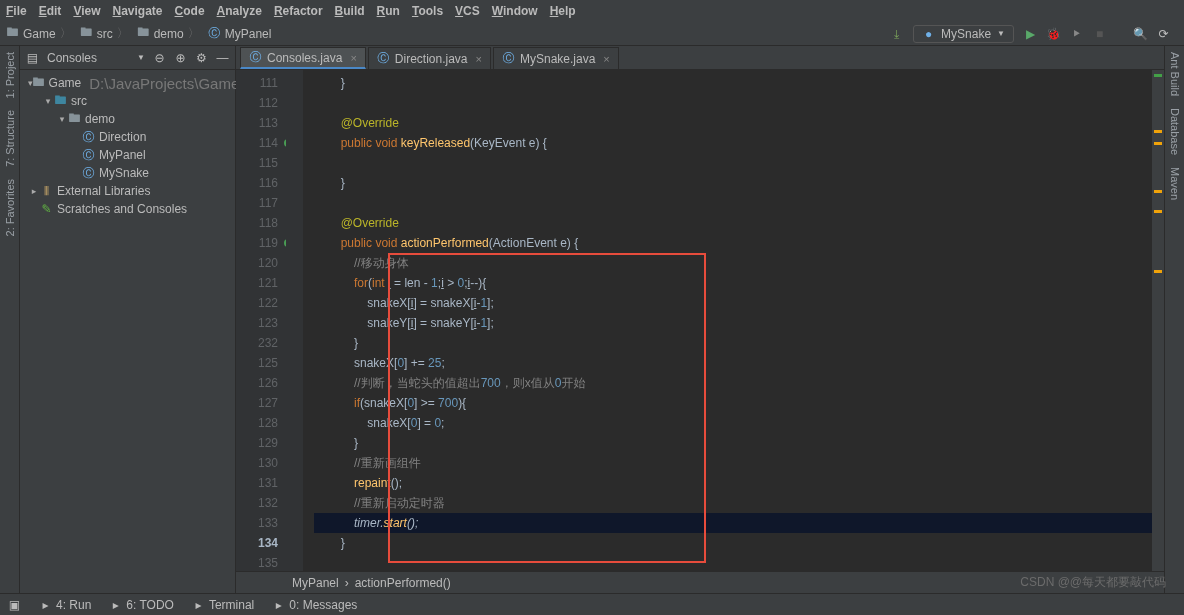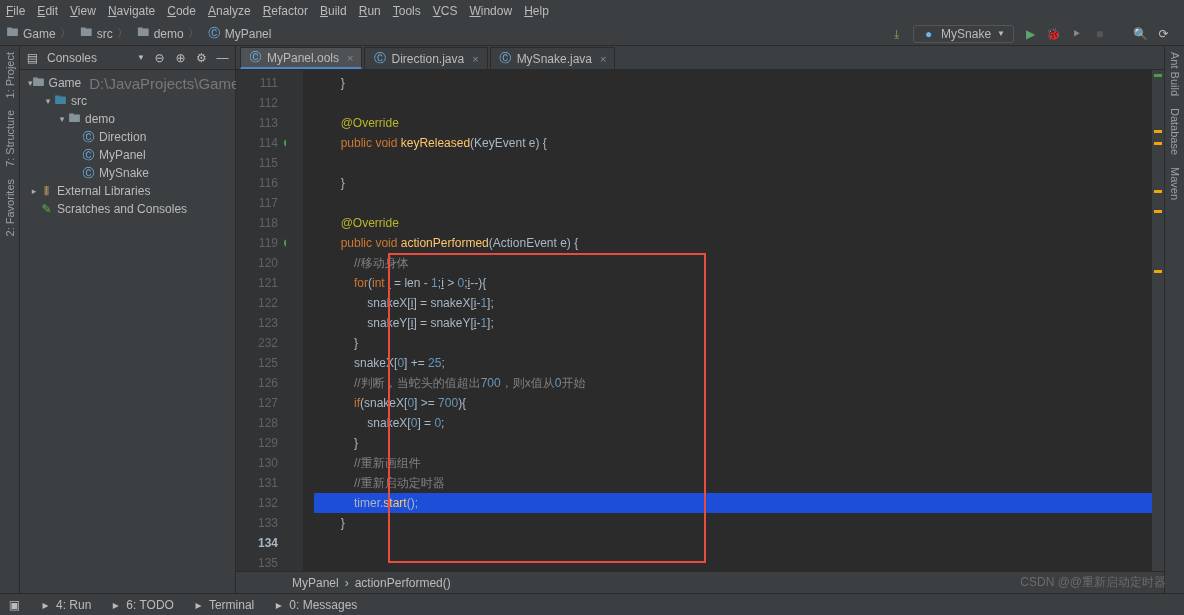--- a/index.html
+++ b/index.html
@@ -1,18 +1,18 @@
 <!DOCTYPE html>
 <html><head>
 <meta charset="utf-8">
 <style>
 * { margin:0; padding:0; box-sizing:border-box; font-family:"Segoe UI",Arial,sans-serif; font-size:12px; }
 body { background:#3c3f41; color:#bbbbbb; width:1184px; height:615px; overflow:hidden; position:relative; }
 .menubar { height:22px; display:flex; align-items:center; padding:0 6px; background:#3c3f41; }
-.menubar span { margin-right:12px; cursor:pointer; }
+.menubar span { margin-right:12px; cursor:pointer;font-weight:bold; }
 .menubar span u { text-decoration:underline; }
 .navbar { height:24px; display:flex; align-items:center; padding:0 6px; background:#3c3f41; border-bottom:1px solid #2b2b2b; }
 .crumb { display:flex; align-items:center; gap:4px; margin-right:8px; color:#bababa; }
 .crumb .sep { color:#6e6e6e; }
 .icon-folder { color:#87939a; }
 .icon-class { color:#6fb0e7; }
 .spacer { flex:1; }
 .nav-right { display:flex; align-items:center; gap:10px; padding-right:8px; }
 .run-config { border:1px solid #555; border-radius:3px; padding:1px 8px; display:flex; align-items:center; gap:6px; }
 .tri-down { font-size:8px; }
@@ -36,21 +36,21 @@
 .tab.active { background:#4e5254; border-bottom:2px solid #4a88c7; }
 .tab .x { color:#888; margin-left:3px; font-size:11px; }
 .code-wrap { flex:1; display:flex; overflow:hidden; position:relative; }
 .gutter { width:50px; background:#313335; color:#606366; text-align:right; padding:3px 8px 3px 0; font-family:Consolas,monospace; font-size:13px; line-height:20px; }
 .gutter .gl { height:20px; position:relative; }
 .gutter .gl.cur { color:#a9b7c6; font-weight:bold; }
 .gdot { position:absolute; right:-14px; top:6px; width:8px; height:8px; border-radius:50%; background:#499c54; }
 .fold-col { width:18px; background:#313335; border-right:1px solid #2b2b2b; position:relative; }
 .code { flex:1; font-family:Consolas,monospace; font-size:13px; line-height:20px; padding:3px 0 3px 10px; position:relative; color:#a9b7c6; }
 .code .ln { height:20px; white-space:pre; }
-.code .ln.cur { background:#1d4ed8; }
+.code .ln.cur { background:#0f172a;font-style:italic; }
 .kw{color:#cc7832;} .ann{color:#bbb529;} .num{color:#6897bb;} .com{color:#808080;} .fn{color:#ffc66d;} .uvar{text-decoration:underline;}
 .redbox { position:absolute; border:2px solid #e74c3c; pointer-events:none; }
 .stripe { width:12px; background:#3c3f41; position:relative; }
 .stripe .mk { position:absolute; left:2px; width:8px; height:3px; }
 .crumbbar { height:22px; background:#3c3f41; border-top:1px solid #2b2b2b; display:flex; align-items:center; padding-left:56px; gap:6px; color:#bbb; font-size:11px; }
 .statusbar { position:absolute; bottom:0; left:0; right:0; height:22px; background:#3c3f41; border-top:1px solid #2b2b2b; display:flex; align-items:center; padding:0 8px; gap:18px; }
 .statusbar .sbi { display:flex; align-items:center; gap:4px; cursor:pointer; }
 .watermark { position:absolute; right:18px; bottom:24px; color:#6b6b6b; font-size:12px; pointer-events:none; }
 .ic { display:inline-flex; width:13px; height:13px; align-items:center; justify-content:center; }
 </style>
@@ -172,21 +172,21 @@
           <span class="ic" style="color:#62b543">✎</span>
           <span class="lbl">Scratches and Consoles</span>
         </div>
       </div>
   </div>
 
   <div class="editor">
     <div class="tabs" id="tabs">
         <div class="tab active">
           <span class="ic" style="color:#6fb0e7">Ⓒ</span>
-          <span>MyPanel.ools</span>
+          <span>Consoles.java</span>
           <span class="x">×</span>
         </div>
         <div class="tab">
           <span class="ic" style="color:#6fb0e7">Ⓒ</span>
           <span>Direction.java</span>
           <span class="x">×</span>
         </div>
         <div class="tab">
           <span class="ic" style="color:#6fb0e7">Ⓒ</span>
           <span>MySnake.java</span>
@@ -237,20 +237,21 @@
           <div class="ln">            <span class="kw">for</span>(<span class="kw">int</span> <span class="uvar">i</span> = len - <span class="num">1</span>;<span class="uvar">i</span> &gt; <span class="num">0</span>;<span class="uvar">i</span>--){</div>
           <div class="ln">                snakeX[<span class="uvar">i</span>] = snakeX[<span class="uvar">i</span>-<span class="num">1</span>];</div>
           <div class="ln">                snakeY[<span class="uvar">i</span>] = snakeY[<span class="uvar">i</span>-<span class="num">1</span>];</div>
           <div class="ln">            }</div>
           <div class="ln">            snakeX[<span class="num">0</span>] += <span class="num">25</span>;</div>
           <div class="ln">            <span class="com">//判断，当蛇头的值超出<span class="num">700</span>，则x值从<span class="num">0</span>开始</span></div>
           <div class="ln">            <span class="kw">if</span>(snakeX[<span class="num">0</span>] &gt;= <span class="num">700</span>){</div>
           <div class="ln">                snakeX[<span class="num">0</span>] = <span class="num">0</span>;</div>
           <div class="ln">            }</div>
           <div class="ln">            <span class="com">//重新画组件</span></div>
+          <div class="ln">            <span class="fn">repaint</span>();</div>
           <div class="ln">            <span class="com">//重新启动定时器</span></div>
           <div class="ln cur">            timer.<span class="fn">start</span>();</div>
           <div class="ln">        }</div>
         </div>
       <div class="stripe">
         <div class="mk" style="top:4px;background:#43a047"></div>
         <div class="mk" style="top:60px;background:#f0a30a"></div>
         <div class="mk" style="top:72px;background:#f0a30a"></div>
         <div class="mk" style="top:120px;background:#f0a30a"></div>
         <div class="mk" style="top:140px;background:#f0a30a"></div>
@@ -286,13 +287,13 @@
         <span class="ic">▸</span>
         <span>Terminal</span>
       </span>
       <span class="sbi">
         <span class="ic">▸</span>
         <span>0: Messages</span>
       </span>
     </div>
 </div>
 
-<div class="watermark">CSDN @@重新启动定时器</div>
+<div class="watermark">CSDN @@每天都要敲代码</div>
 
 </body></html>

